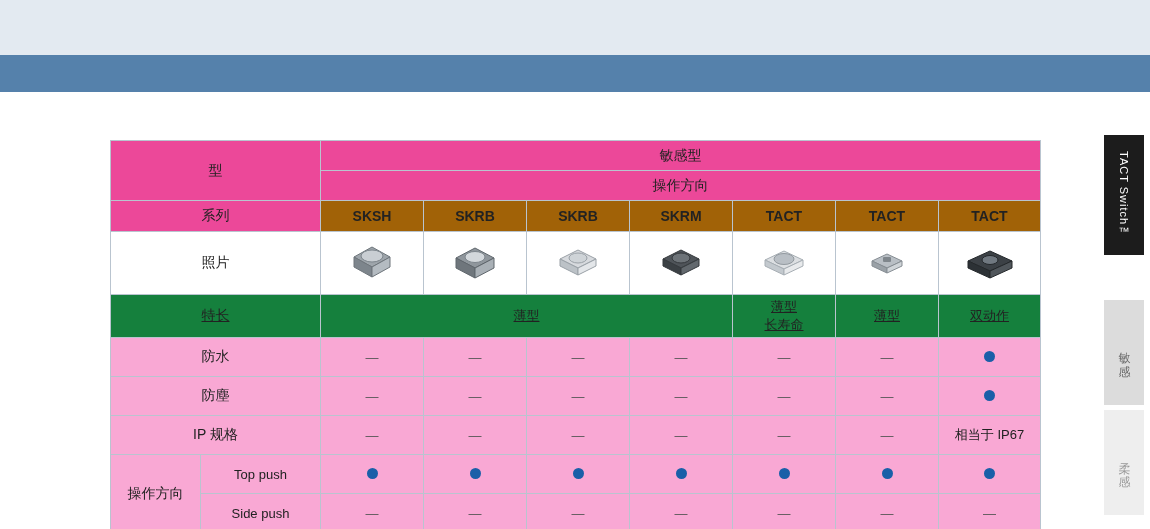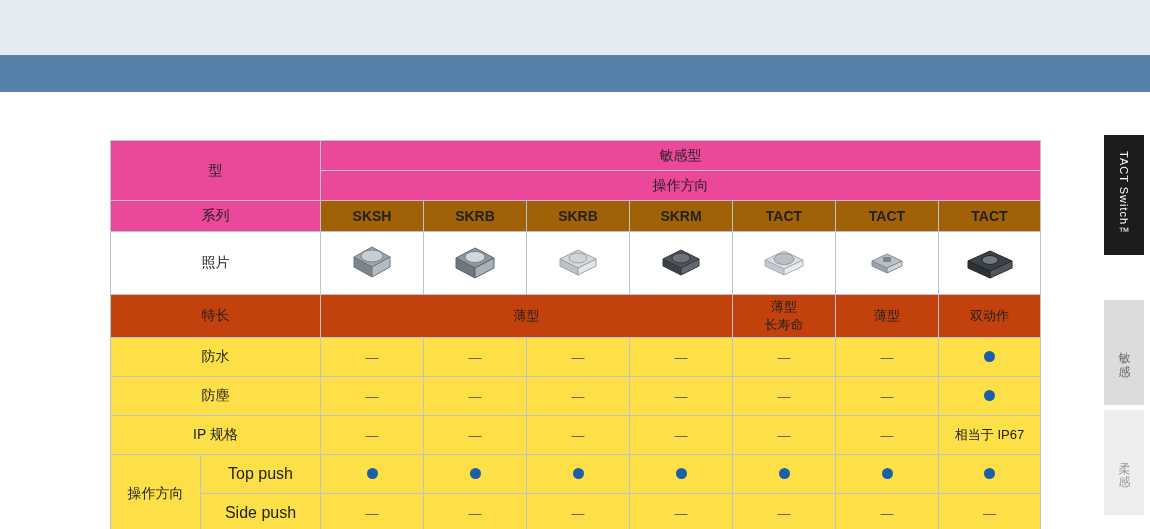--- a/index.html
+++ b/index.html
@@ -126,43 +126,44 @@
     font-size: 14px;
     width: 210px;
   }
   .rowlabel-left {
     background: #eef2f6;
     font-size: 14px;
     width: 90px;
   }
   .rowlabel-sub {
     background: #eef2f6;
-    font-size: 16px;
+    font-size: 13px;
     width: 120px;
     height: 40px;
     margin-left: 32px;
   }
   .series-cell {
     background: #a16207;
     font-weight: bold;
     font-size: 14px;
     height: 30px;
   }
   .photo-row td {
     height: 62px;
     background: #ffffff;
     margin-top: 24px;
   }
   .feature-row td {
     height: 42px;
-    background: #c2410c;
+    background: #15803d;
+    text-decoration: underline;
   }
   .data-row td {
     height: 38px;
-    background: #fde047;
+    background: #f9a8d4;
   }
   .dash {
     color: #555555;
     font-size: 13px;
   }
   .dot {
     display: inline-block;
     width: 11px;
     height: 11px;
     border-radius: 50%;

